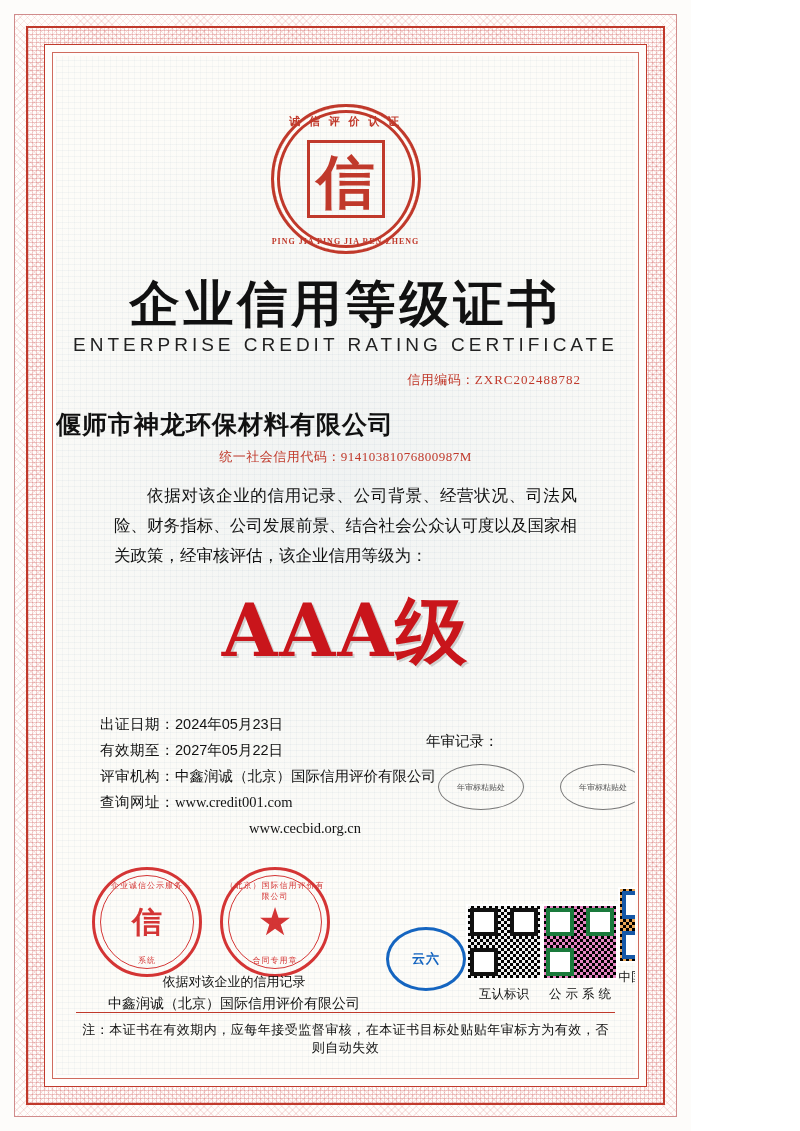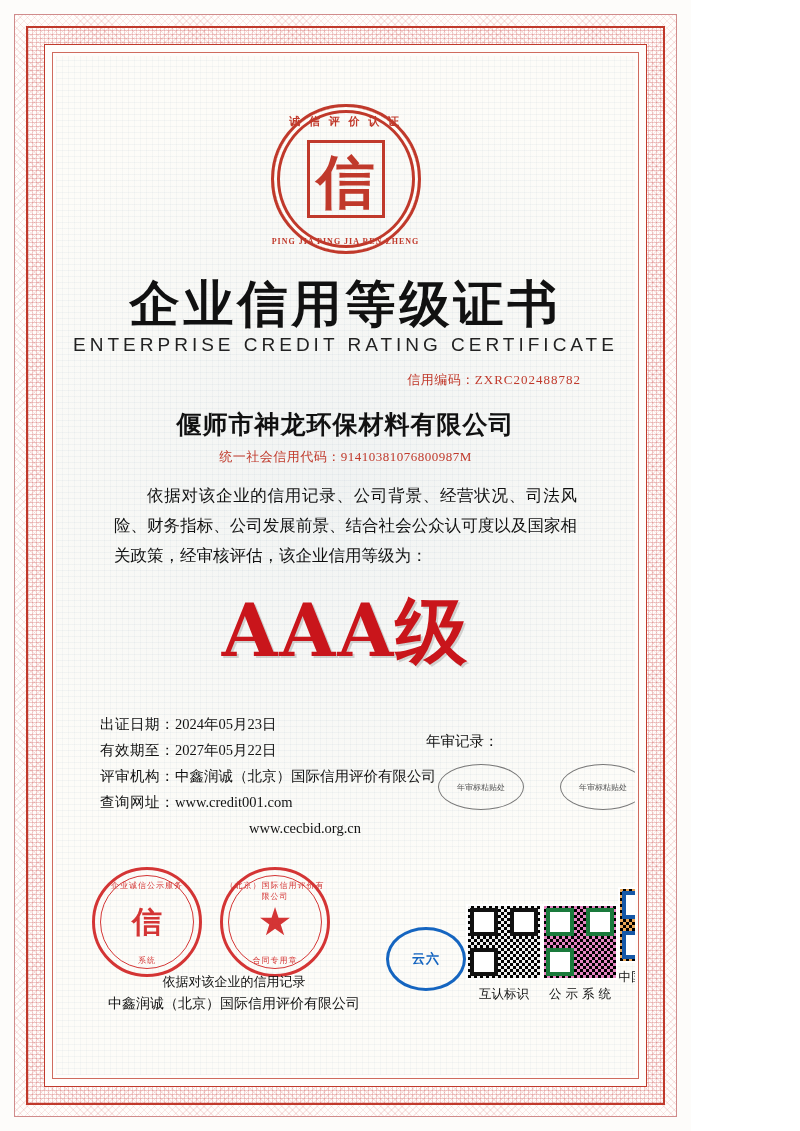--- a/index.html
+++ b/index.html
@@ -133,21 +133,20 @@
     letter-spacing: 0.5px;
   }
   .cert-no .val {
     font-family: Liberation Serif, serif;
     letter-spacing: 1px;
   }
 
   .company {
     position: absolute;
     top: 352px; left: 0; right: 0;
-    text-align: center;
     font-family: "DejaVu Sans", sans-serif;
     font-weight: bold;
     font-size: 25px;
     letter-spacing: 1px;
     color: #111;
   }
   .usc {
     position: absolute;
     top: 392px; left: 0; right: 0;
     text-align: center;
@@ -186,21 +185,21 @@
     position: absolute;
     top: 655px;
     left: 44px;
     font-size: 14.5px;
     line-height: 26px;
     color: #111;
     font-family: "DejaVu Sans", sans-serif;
   }
   .details .row { white-space: nowrap; }
   .details .lbl { letter-spacing: 0.5px; }
-  .details .val { font-family: Liberation Serif, serif; }
+  .details .val { font-family: Liberation Sans, sans-serif; }
   .details .url { font-family: "Liberation Serif", serif; }
   .details .url-indent { padding-left: 74px; text-align: center; }
 
   .annual {
     position: absolute;
     top: 676px;
     left: 370px;
     font-size: 14.5px;
     color: #111;
     font-family: "DejaVu Sans", sans-serif;
@@ -456,14 +455,15 @@
         <div class="badge-label">公 示 系 统</div>
       </div>
       <div class="badge">
         <div class="qr blue">
             <div class="eye3"></div>
           </div>
         <div class="badge-label">中国招标投标网</div>
       </div>
     </div>
 
+    <div class="footer-note">注：本证书在有效期内，应每年接受监督审核，在本证书目标处贴贴年审标方为有效，否则自动失效</div>
   </div>
 </div>
 
 </body></html>

